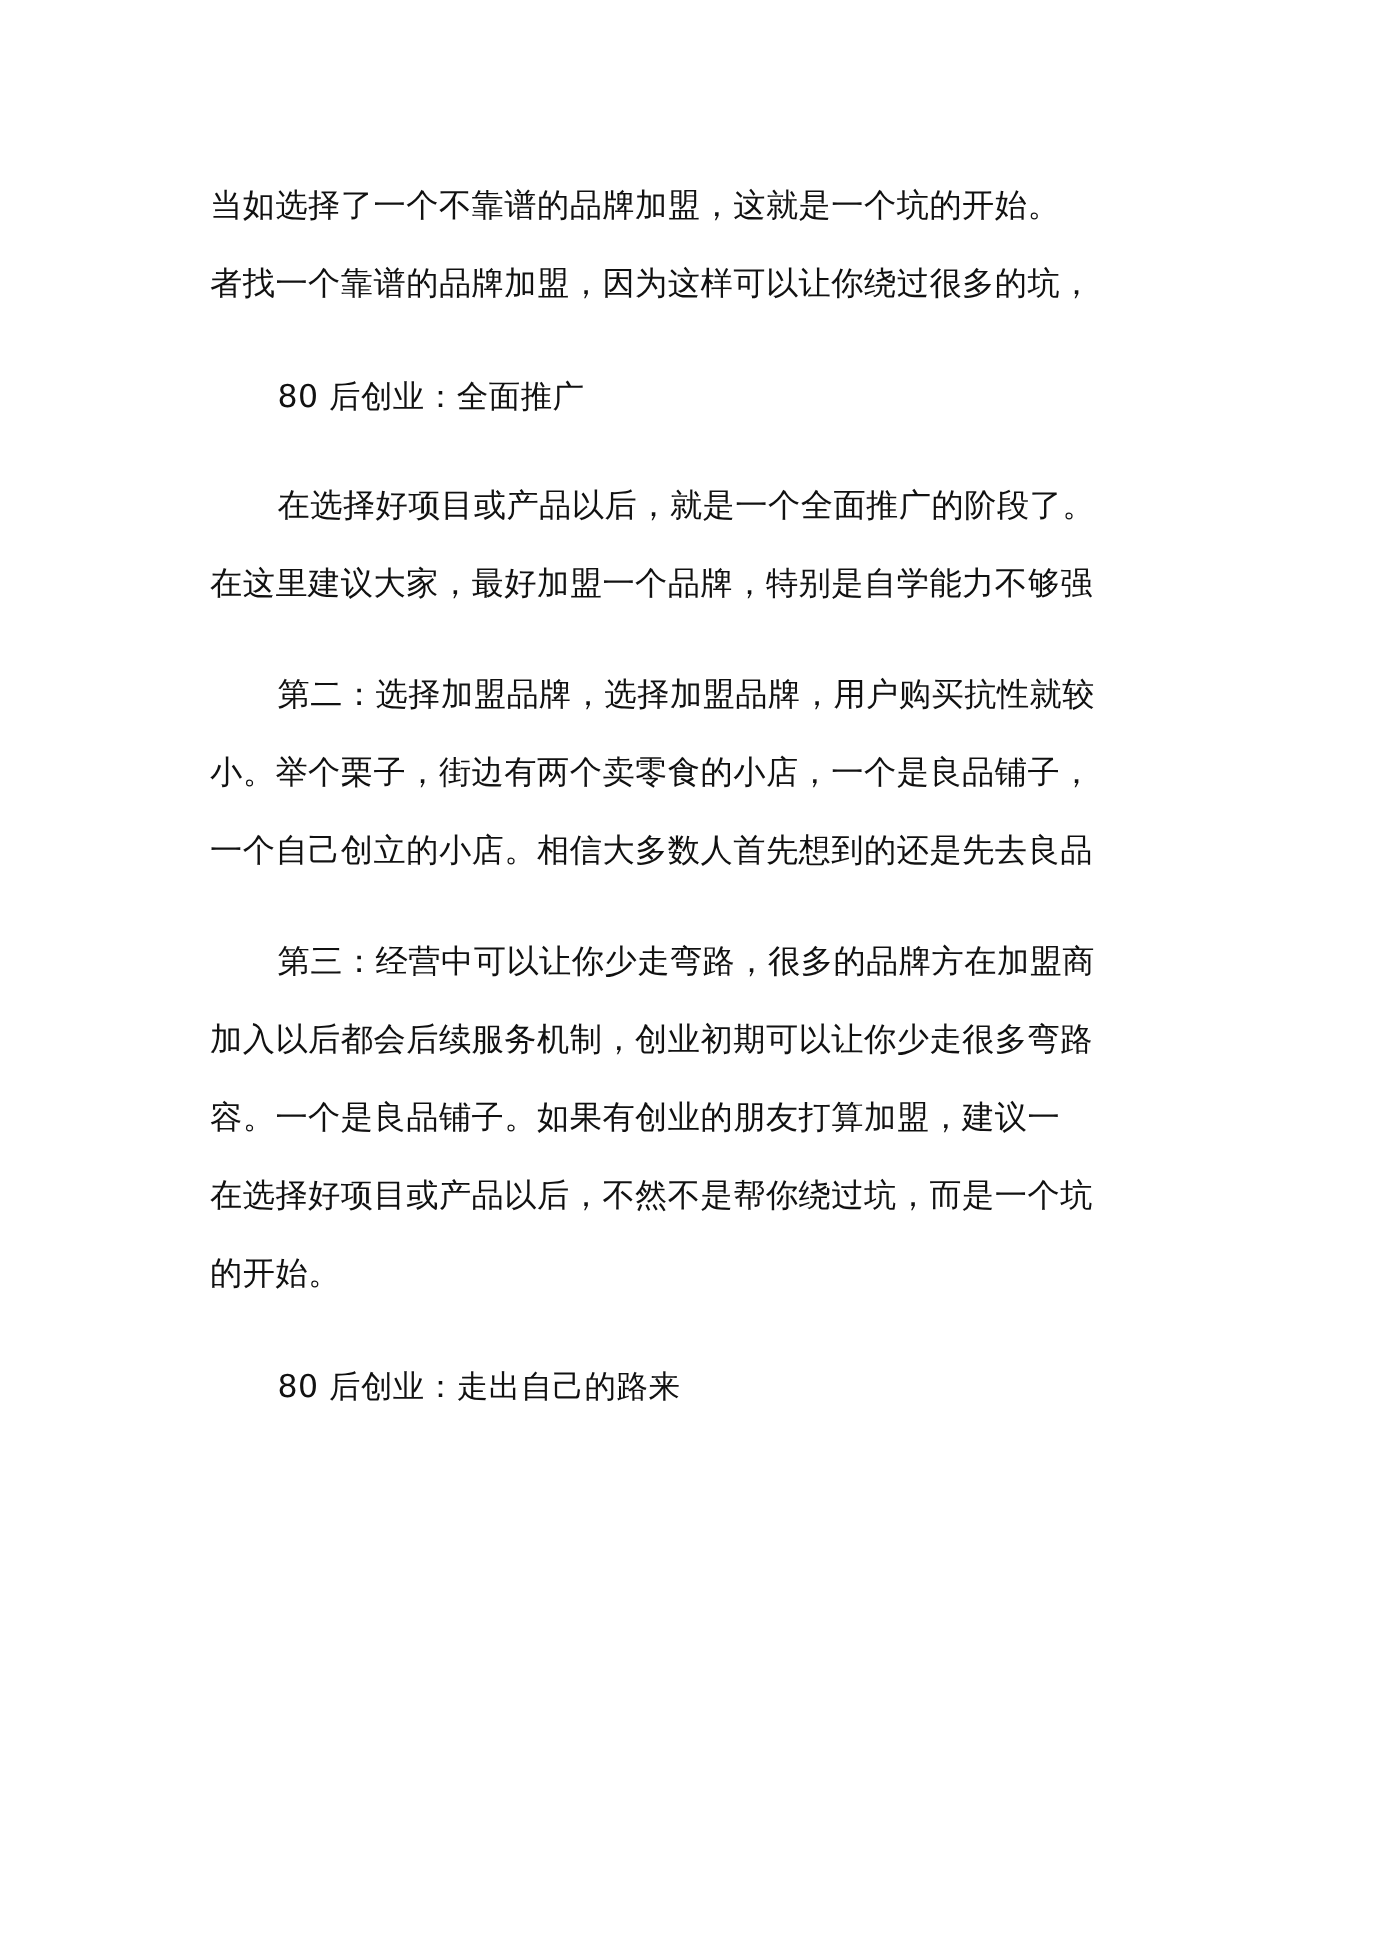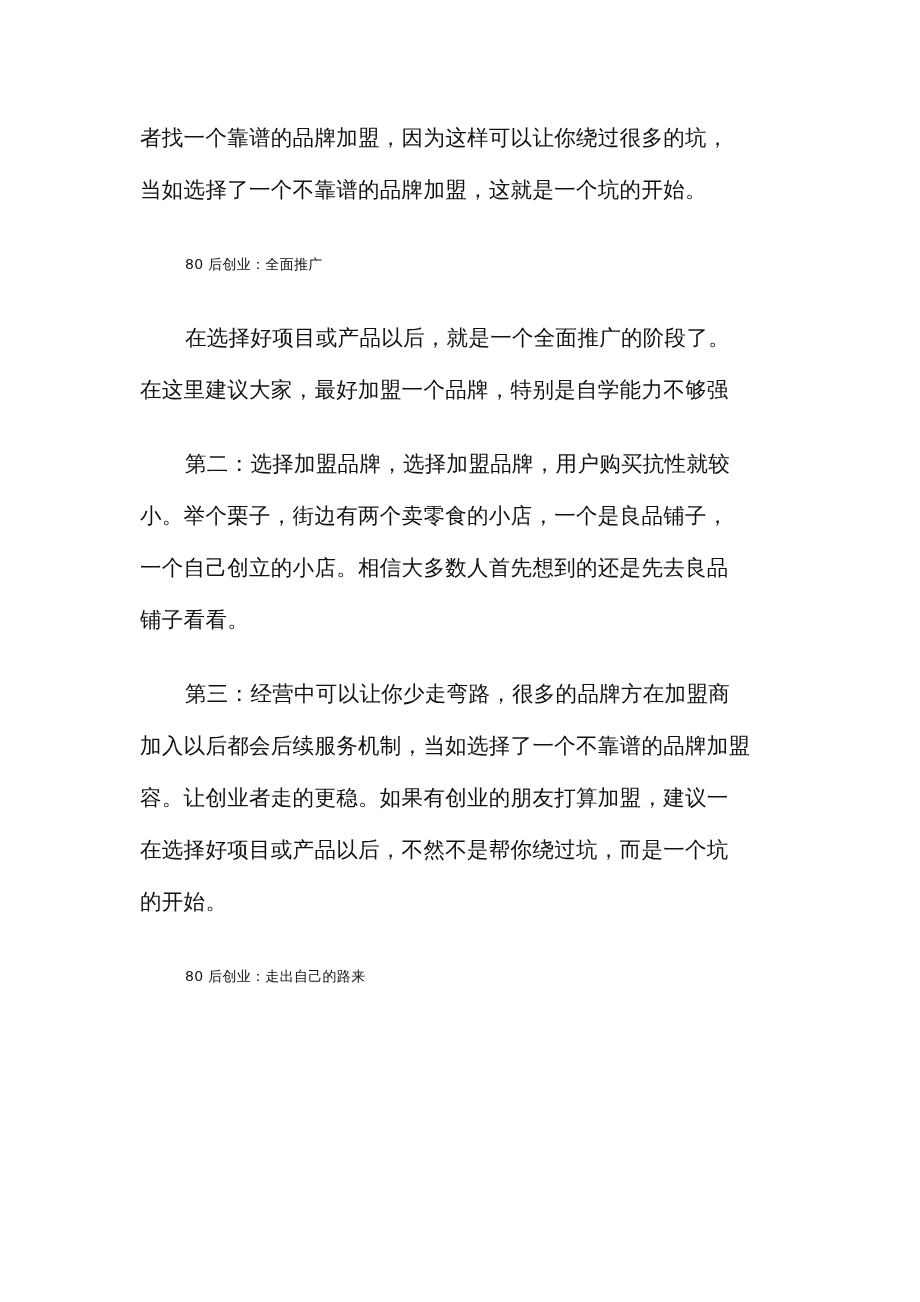--- a/index.html
+++ b/index.html
@@ -29,56 +29,55 @@
       height: 52px;
       line-height: 52px;
       font-size: 21.5px;
       white-space: nowrap;
       letter-spacing: 0.3px;
     }
     .indent {
       padding-left: 45px;
     }
     .heading .line {
-      font-size: 14px;
+      font-size: 21px;
     }
   </style>
 </head>
 <body>
 
 <div class="page">
 
   <div class="para">
+    <span class="line">当如选择了一个不靠谱的品牌加盟，这就是一个坑的开始。</span>
     <span class="line">者找一个靠谱的品牌加盟，因为这样可以让你绕过很多的坑，</span>
-    <span class="line">当如选择了一个不靠谱的品牌加盟，这就是一个坑的开始。</span>
   </div>
 
   <div class="para heading">
     <span class="line indent">80 后创业：全面推广</span>
   </div>
 
   <div class="para">
     <span class="line indent">在选择好项目或产品以后，就是一个全面推广的阶段了。</span>
     <span class="line">在这里建议大家，最好加盟一个品牌，特别是自学能力不够强</span>
   </div>
 
   <div class="para">
   </div>
 
   <div class="para">
     <span class="line indent">第二：选择加盟品牌，选择加盟品牌，用户购买抗性就较</span>
     <span class="line">小。举个栗子，街边有两个卖零食的小店，一个是良品铺子，</span>
     <span class="line">一个自己创立的小店。相信大多数人首先想到的还是先去良品</span>
-    <span class="line">铺子看看。</span>
   </div>
 
   <div class="para">
     <span class="line indent">第三：经营中可以让你少走弯路，很多的品牌方在加盟商</span>
-    <span class="line">加入以后都会后续服务机制，当如选择了一个不靠谱的品牌加盟</span>
-    <span class="line">容。让创业者走的更稳。如果有创业的朋友打算加盟，建议一</span>
+    <span class="line">加入以后都会后续服务机制，创业初期可以让你少走很多弯路</span>
+    <span class="line">容。一个是良品铺子。如果有创业的朋友打算加盟，建议一</span>
     <span class="line">在选择好项目或产品以后，不然不是帮你绕过坑，而是一个坑</span>
     <span class="line">的开始。</span>
   </div>
 
   <div class="para heading">
     <span class="line indent">80 后创业：走出自己的路来</span>
   </div>
 
 </div>
 

